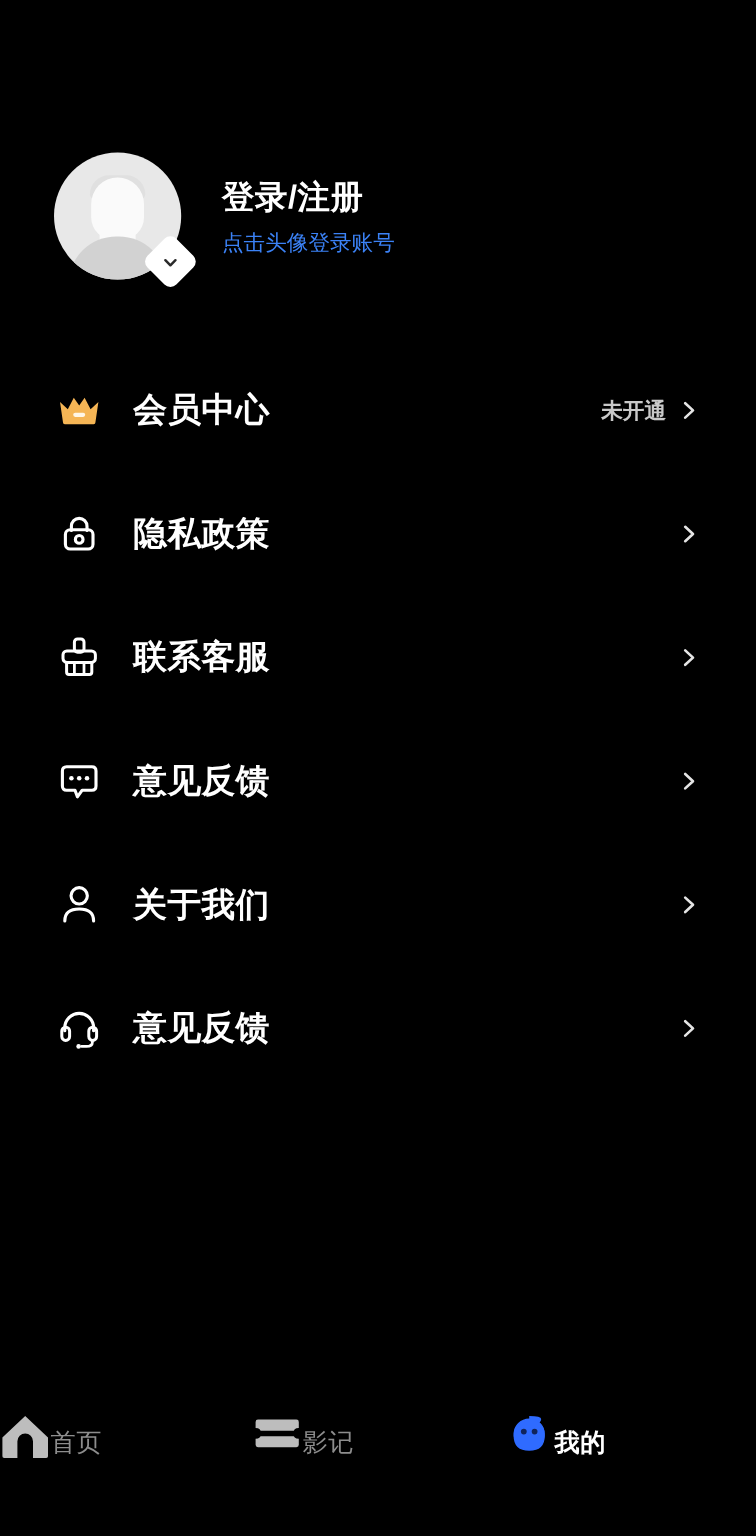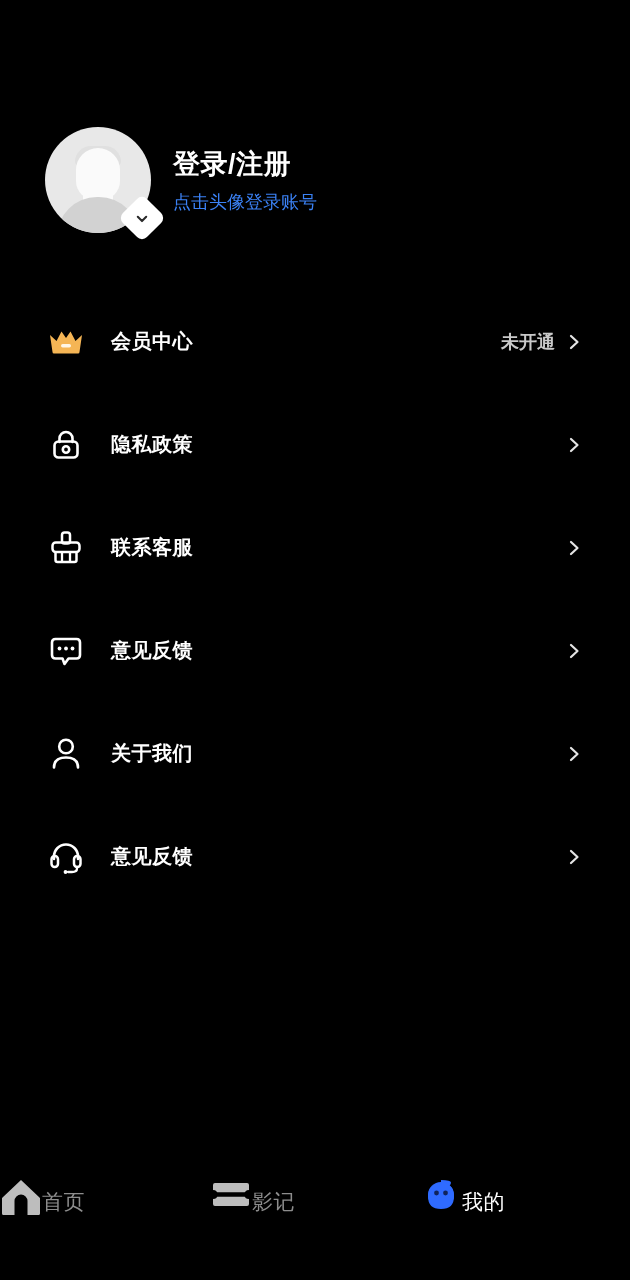--- a/index.html
+++ b/index.html
@@ -73,21 +73,21 @@
     right:-8px; bottom:-2px;
     width:34px; height:34px;
     background:#fff;
     transform:rotate(45deg);
     border-radius:7px;
     display:flex; align-items:center; justify-content:center;
   }
   .avatar-badge svg { transform:rotate(-45deg); }
 
   .profile-text {
-    margin-left:22px;
+    margin-left:34px;
     display:flex; flex-direction:column; justify-content:center;
   }
   .profile-title {
     color:#ffffff;
     font-size:27px;
     font-weight:bold;
     letter-spacing:0.5px;
     line-height:34px;
   }
   .profile-sub {
@@ -111,21 +111,21 @@
     cursor:pointer;
   }
   .menu-icon {
     width:42px; height:42px;
     flex:0 0 42px;
     display:flex; align-items:center; justify-content:center;
   }
   .menu-label {
     margin-left:24px;
     color:#ffffff;
-    font-size:20px;
+    font-size:28px;
     font-weight:bold;
     letter-spacing:0.5px;
   }
   .menu-spacer { flex:1; }
   .menu-value {
     color:#c9c9c9;
     font-size:18px;
     margin-right:8px;
     font-weight:bold;
   }
@@ -156,21 +156,21 @@
     display:flex; align-items:center; justify-content:center;
   }
   .tab-label {
     margin-top:10px;
     font-size:21px;
     color:#8d8d8d;
     letter-spacing:0.5px;
   }
   .tab.active .tab-label {
     color:#ffffff;
-    font-weight:normal;
+    font-weight:bold;
   }
 </style>
 </head>
 <body>
 
 <div class="screen">
 
   <div class="profile">
     <div class="avatar-wrap">
       <div class="avatar">

